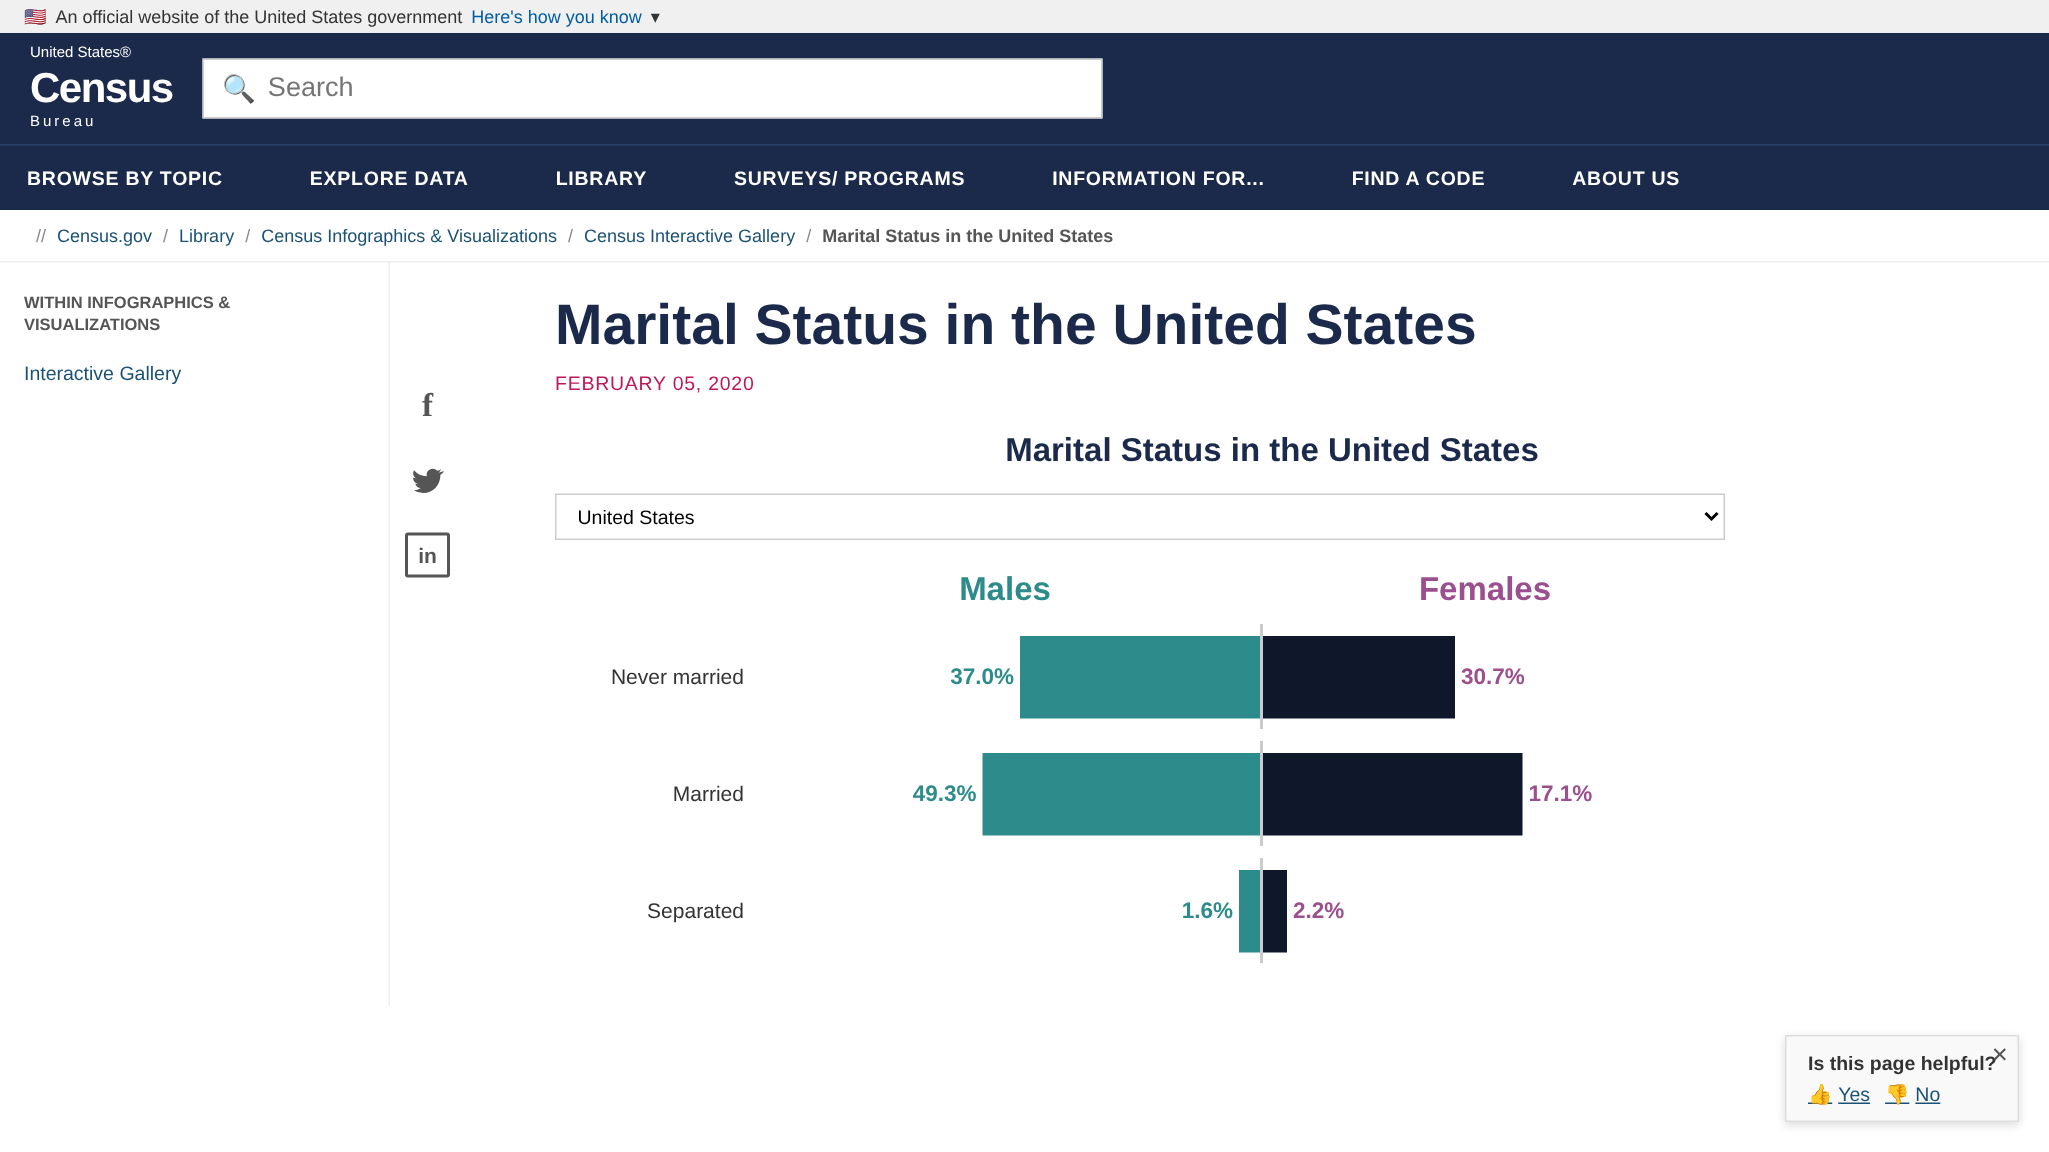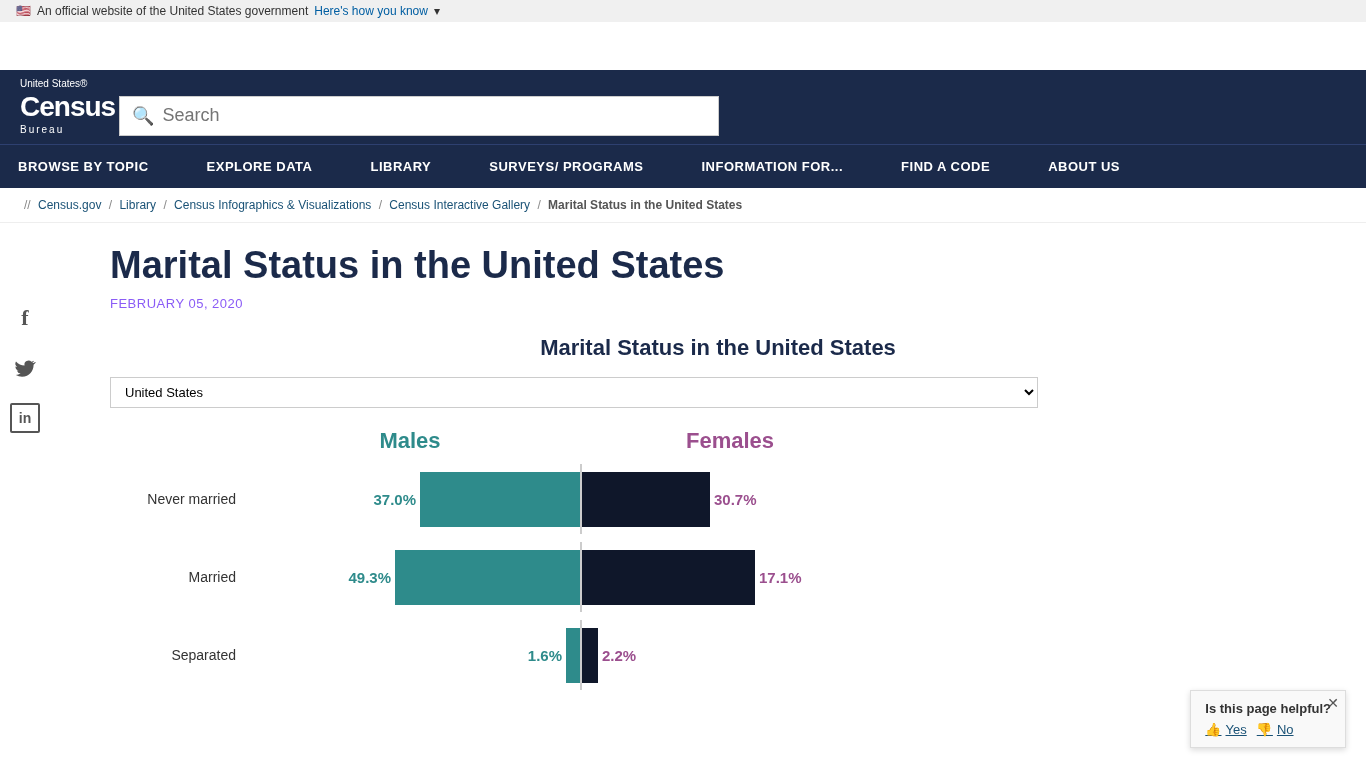--- a/index.html
+++ b/index.html
@@ -13,24 +13,23 @@
       display: flex;
       align-items: center;
       gap: 6px;
     }
     .gov-banner a { color: #005ea2; text-decoration: none; }
 
     
     .site-header {
       background: #1b2a4a;
       display: flex;
-      align-items: flex-end;
+      align-items: center;
       padding: 8px 20px;
-      gap: 4px;
-      margin-top: 48px;
+      gap: 20px;
     }
     .logo-area {
       display: flex;
       align-items: center;
     }
     .logo-text {
       color: white;
       font-size: 11px;
       line-height: 1.2;
     }
@@ -146,21 +145,21 @@
     .page-title {
       font-size: 38px;
       font-weight: bold;
       color: #1b2a4a;
       margin-bottom: 8px;
       line-height: 1.2;
     }
 
     .publish-date {
       font-size: 13px;
-      color: #8b5cf6;
+      color: #be185d;
       margin-bottom: 24px;
       text-transform: uppercase;
       letter-spacing: 0.5px;
     }
 
     
     .chart-section {
       background: #fff;
     }
     .chart-title {
@@ -169,21 +168,21 @@
       color: #1b2a4a;
       text-align: center;
       margin-bottom: 16px;
     }
     .filter-label {
       font-size: 13px;
       color: #333;
       margin-bottom: 6px;
     }
     .filter-select {
-      width: 928px;
+      width: 780px;
       max-width: 100%;
       padding: 6px 10px;
       font-size: 13px;
       border: 1px solid #ccc;
       background: white;
       cursor: pointer;
       appearance: auto;
     }
 
     
@@ -389,20 +388,24 @@
   <span> / </span>
   <a href="#">Census Infographics &amp; Visualizations</a>
   <span> / </span>
   <a href="#">Census Interactive Gallery</a>
   <span> / </span>
   <strong>Marital Status in the United States</strong>
 </div>
 
 <div class="content-wrapper">
 
+  <aside class="sidebar">
+    <div class="sidebar-section-title">WITHIN INFOGRAPHICS &amp; VISUALIZATIONS</div>
+    <a href="#">Interactive Gallery</a>
+  </aside>
 
   <div class="content-with-social" style="flex:1; position:relative;">
 
     <div style="padding: 80px 10px 0 10px; display:flex; flex-direction:column; gap:20px; align-items:center; min-width:50px;">
       <div class="social-icon" style="font-size:22px; font-weight:bold; font-family:serif; color:#555;">f</div>
       <div class="social-icon" style="font-size:18px; color:#555;">
         <svg width="22" height="22" viewBox="0 0 24 24" fill="#555">
             <path d="M22.46 5.924c-.793.352-1.645.59-2.54.697a4.438 4.438 0 0 0 1.946-2.45 8.86 8.86 0 0 1-2.812 1.076 4.422 4.422 0 0 0-7.53 4.03A12.545 12.545 0 0 1 2.18 4.89a4.42 4.42 0 0 0 1.37 5.9 4.4 4.4 0 0 1-2.003-.553v.055a4.424 4.424 0 0 0 3.546 4.335 4.44 4.44 0 0 1-2 .076 4.427 4.427 0 0 0 4.132 3.072A8.87 8.87 0 0 1 2 19.54a12.49 12.49 0 0 0 6.773 1.986c8.127 0 12.573-6.732 12.573-12.573l-.015-.572A8.978 8.978 0 0 0 24 5.59a8.74 8.74 0 0 1-2.54.334z"></path>
           </svg>
       </div>

